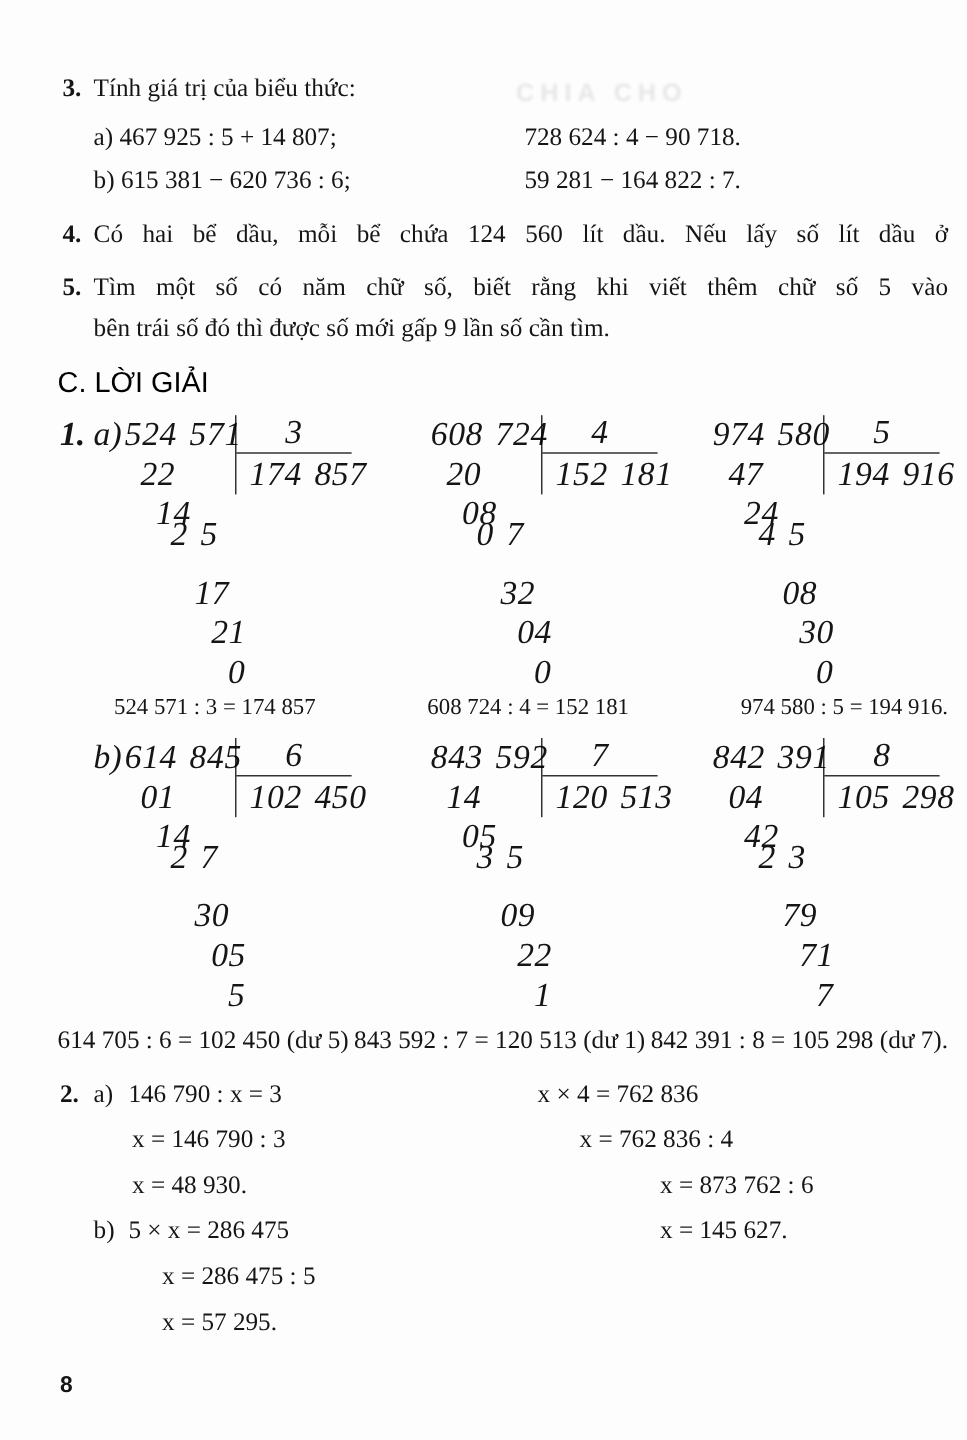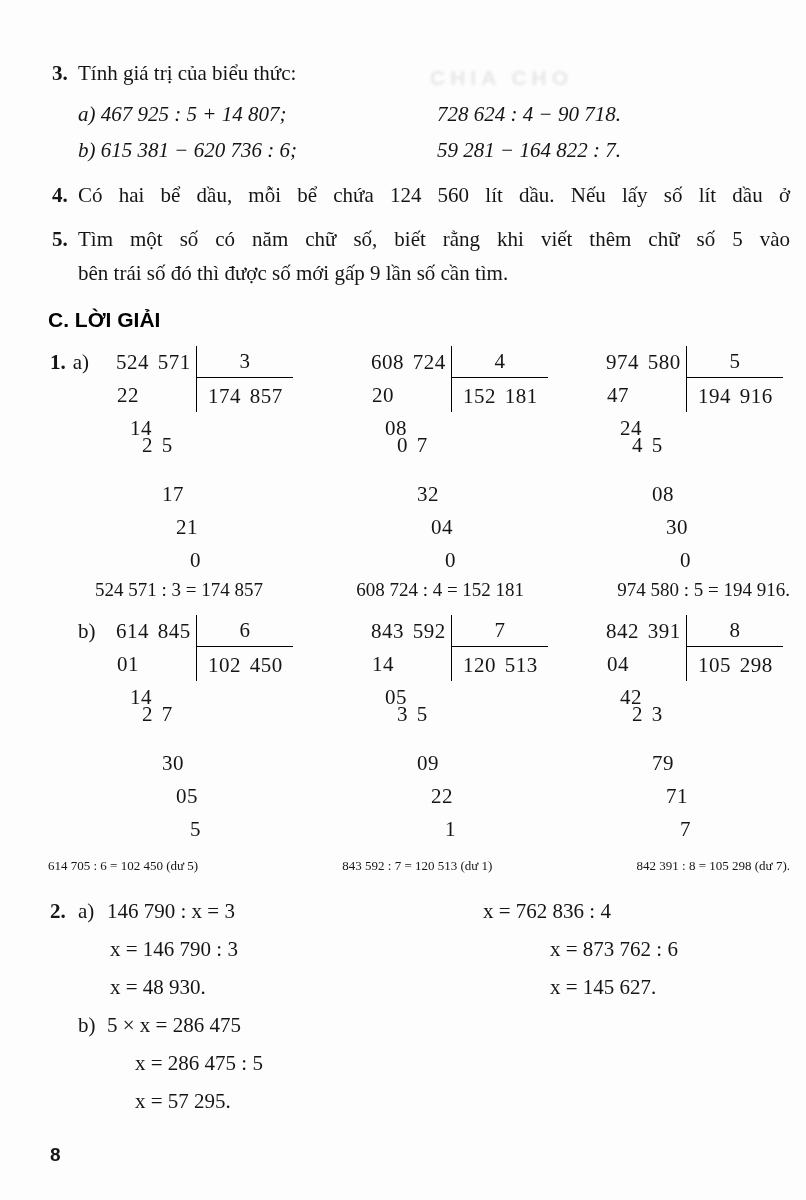--- a/index.html
+++ b/index.html
@@ -11,50 +11,50 @@
   .bleed{position:absolute;top:66px;left:430px;width:320px;
          font-family:"Liberation Sans",sans-serif;font-weight:bold;font-size:21px;
          color:#d4d4d4;letter-spacing:5px;opacity:.55;filter:blur(1.4px);}
 
   
   .prob{position:relative;margin:0 0 0 52px;padding-left:26px;width:712px;
         font-size:21px;line-height:34px;}
   .prob .pnum{position:absolute;left:0;top:0;font-weight:bold;}
   .pline{width:712px;}
   .pline.just{text-align:justify;text-align-last:justify;}
-  .expr-row{position:relative;height:36px;margin-left:78px;font-size:21px;line-height:36px;font-style:italic;}
+  .expr-row{position:relative;height:36px;margin-left:78px;font-size:21px;line-height:36px;}
   .expr-left{position:absolute;left:0;white-space:nowrap;}
   .expr-right{position:absolute;left:359px;white-space:nowrap;}
   .mt6{margin-top:6px;} .mt10{margin-top:10px;}
 
   
   .sol-header{margin:16px 0 0 48px;font-family:"Liberation Sans",sans-serif;
-              font-weight:bold;font-size:21px;line-height:28px;color:#000;}
-
-  
-  .ld-row{position:relative;height:231px;margin-top:12px;font-size:21px;}
+              font-weight:normal;font-size:24px;line-height:28px;color:#000;}
+
+  
+  .ld-row{position:relative;height:231px;margin-top:12px;font-size:28px;font-style:italic;}
   .row-label{position:absolute;top:0;line-height:33px;white-space:nowrap;}
   .row-label b{margin-right:7px;}
   .lbl-a{left:50px;} .lbl-b{left:78px;}
   .ld{position:absolute;top:0;width:194px;height:231px;letter-spacing:.5px;word-spacing:3px;}
   .pos1{left:100px;} .pos2{left:355px;} .pos3{left:590px;}
-  .ld-dividend{position:absolute;top:0;left:16px;line-height:33px;white-space:nowrap;}
+  .ld-dividend{position:absolute;top:0;left:4px;line-height:33px;white-space:nowrap;}
   .ld-box{position:absolute;top:0;left:96px;width:96px;height:66px;border-left:1.6px solid #000;}
   .ld-divisor{position:absolute;top:0;left:0;right:0;height:31px;border-bottom:1.6px solid #000;
               text-align:center;line-height:30px;}
   .ld-quotient{position:absolute;top:33px;left:11px;line-height:34px;white-space:nowrap;}
   .ld-step{position:absolute;line-height:33px;white-space:pre;}
   .s0{top:33px;left:17px;} .s1{top:66px;left:30px;} .s2{top:83px;left:42px;}
   .s3{top:132px;left:62px;} .s4{top:165px;left:76px;text-align:right;} .s5{top:198px;left:90px;}
 
   
   .eq-a{display:flex;justify-content:space-between;margin:0 0 0 95px;width:695px;
         font-size:19px;line-height:26px;white-space:nowrap;}
   .eq-b{display:flex;justify-content:space-between;margin:8px 0 12px 48px;width:742px;
-        font-size:13px;line-height:24px;white-space:nowrap;text-align:right;}
+        font-size:21px;line-height:24px;white-space:nowrap;text-align:right;}
 
   
   .sol2{position:relative;height:228px;margin-top:14px;font-size:21px;}
   .sol2-left{position:absolute;left:50px;top:0;}
   .sol2-right{position:absolute;left:448px;top:0;}
   .sol2 .line{height:38px;line-height:38px;white-space:nowrap;}
   .s2num{display:inline-block;width:28px;font-weight:bold;}
   .s2lab{display:inline-block;width:29px;}
   .pref-b{padding-left:28px;}
   .ind-a{padding-left:60px;} .ind-b{padding-left:85px;}
@@ -207,20 +207,21 @@
       </div>
       <div class="line ind-a">x = 146 790 : 3</div>
       <div class="line ind-a">x = 48 930.</div>
       <div class="line pref-b">
         <span class="s2lab">b)</span><span>5 × x = 286 475</span>
       </div>
       <div class="line ind-b">x = 286 475 : 5</div>
       <div class="line ind-b">x = 57 295.</div>
     </div>
     <div class="sol2-right">
+      <div class="line">x × 4 = 762 836</div>
       <div class="line ind-r1">x = 762 836 : 4</div>
       <div class="line ind-r2">x = 873 762 : 6</div>
       <div class="line ind-r2">x = 145 627.</div>
     </div>
   </div>
 
   <div class="page-num">8</div>
 
 </div>
 

